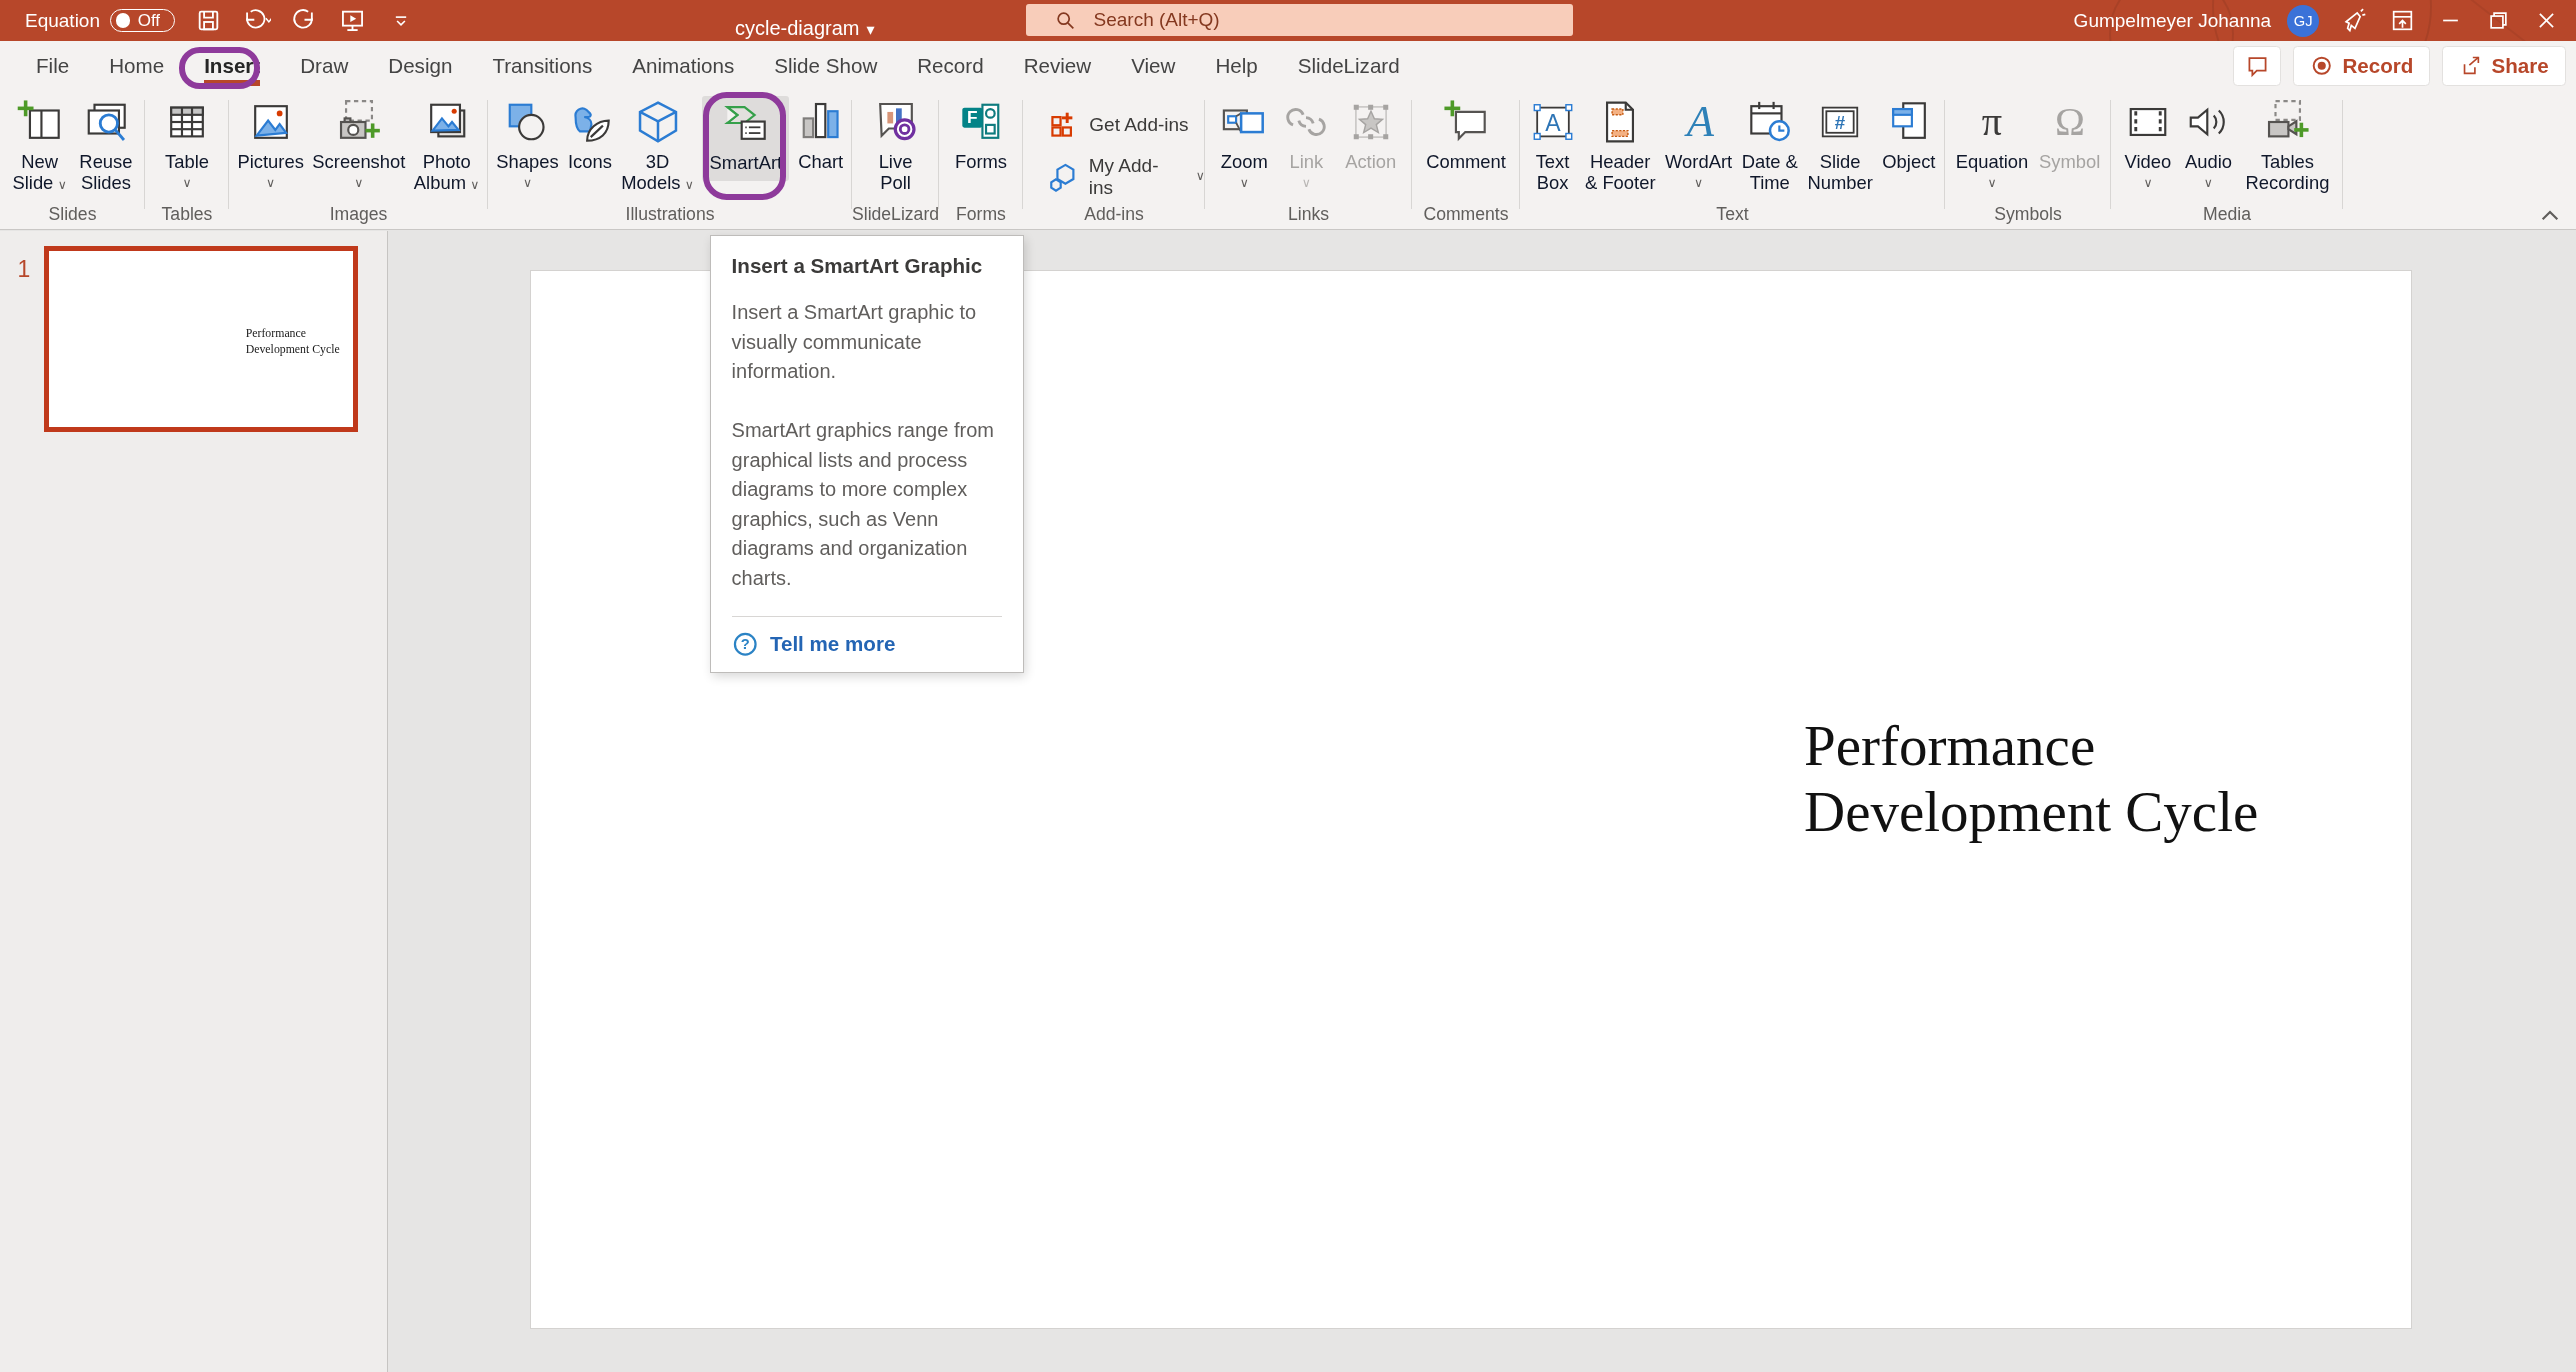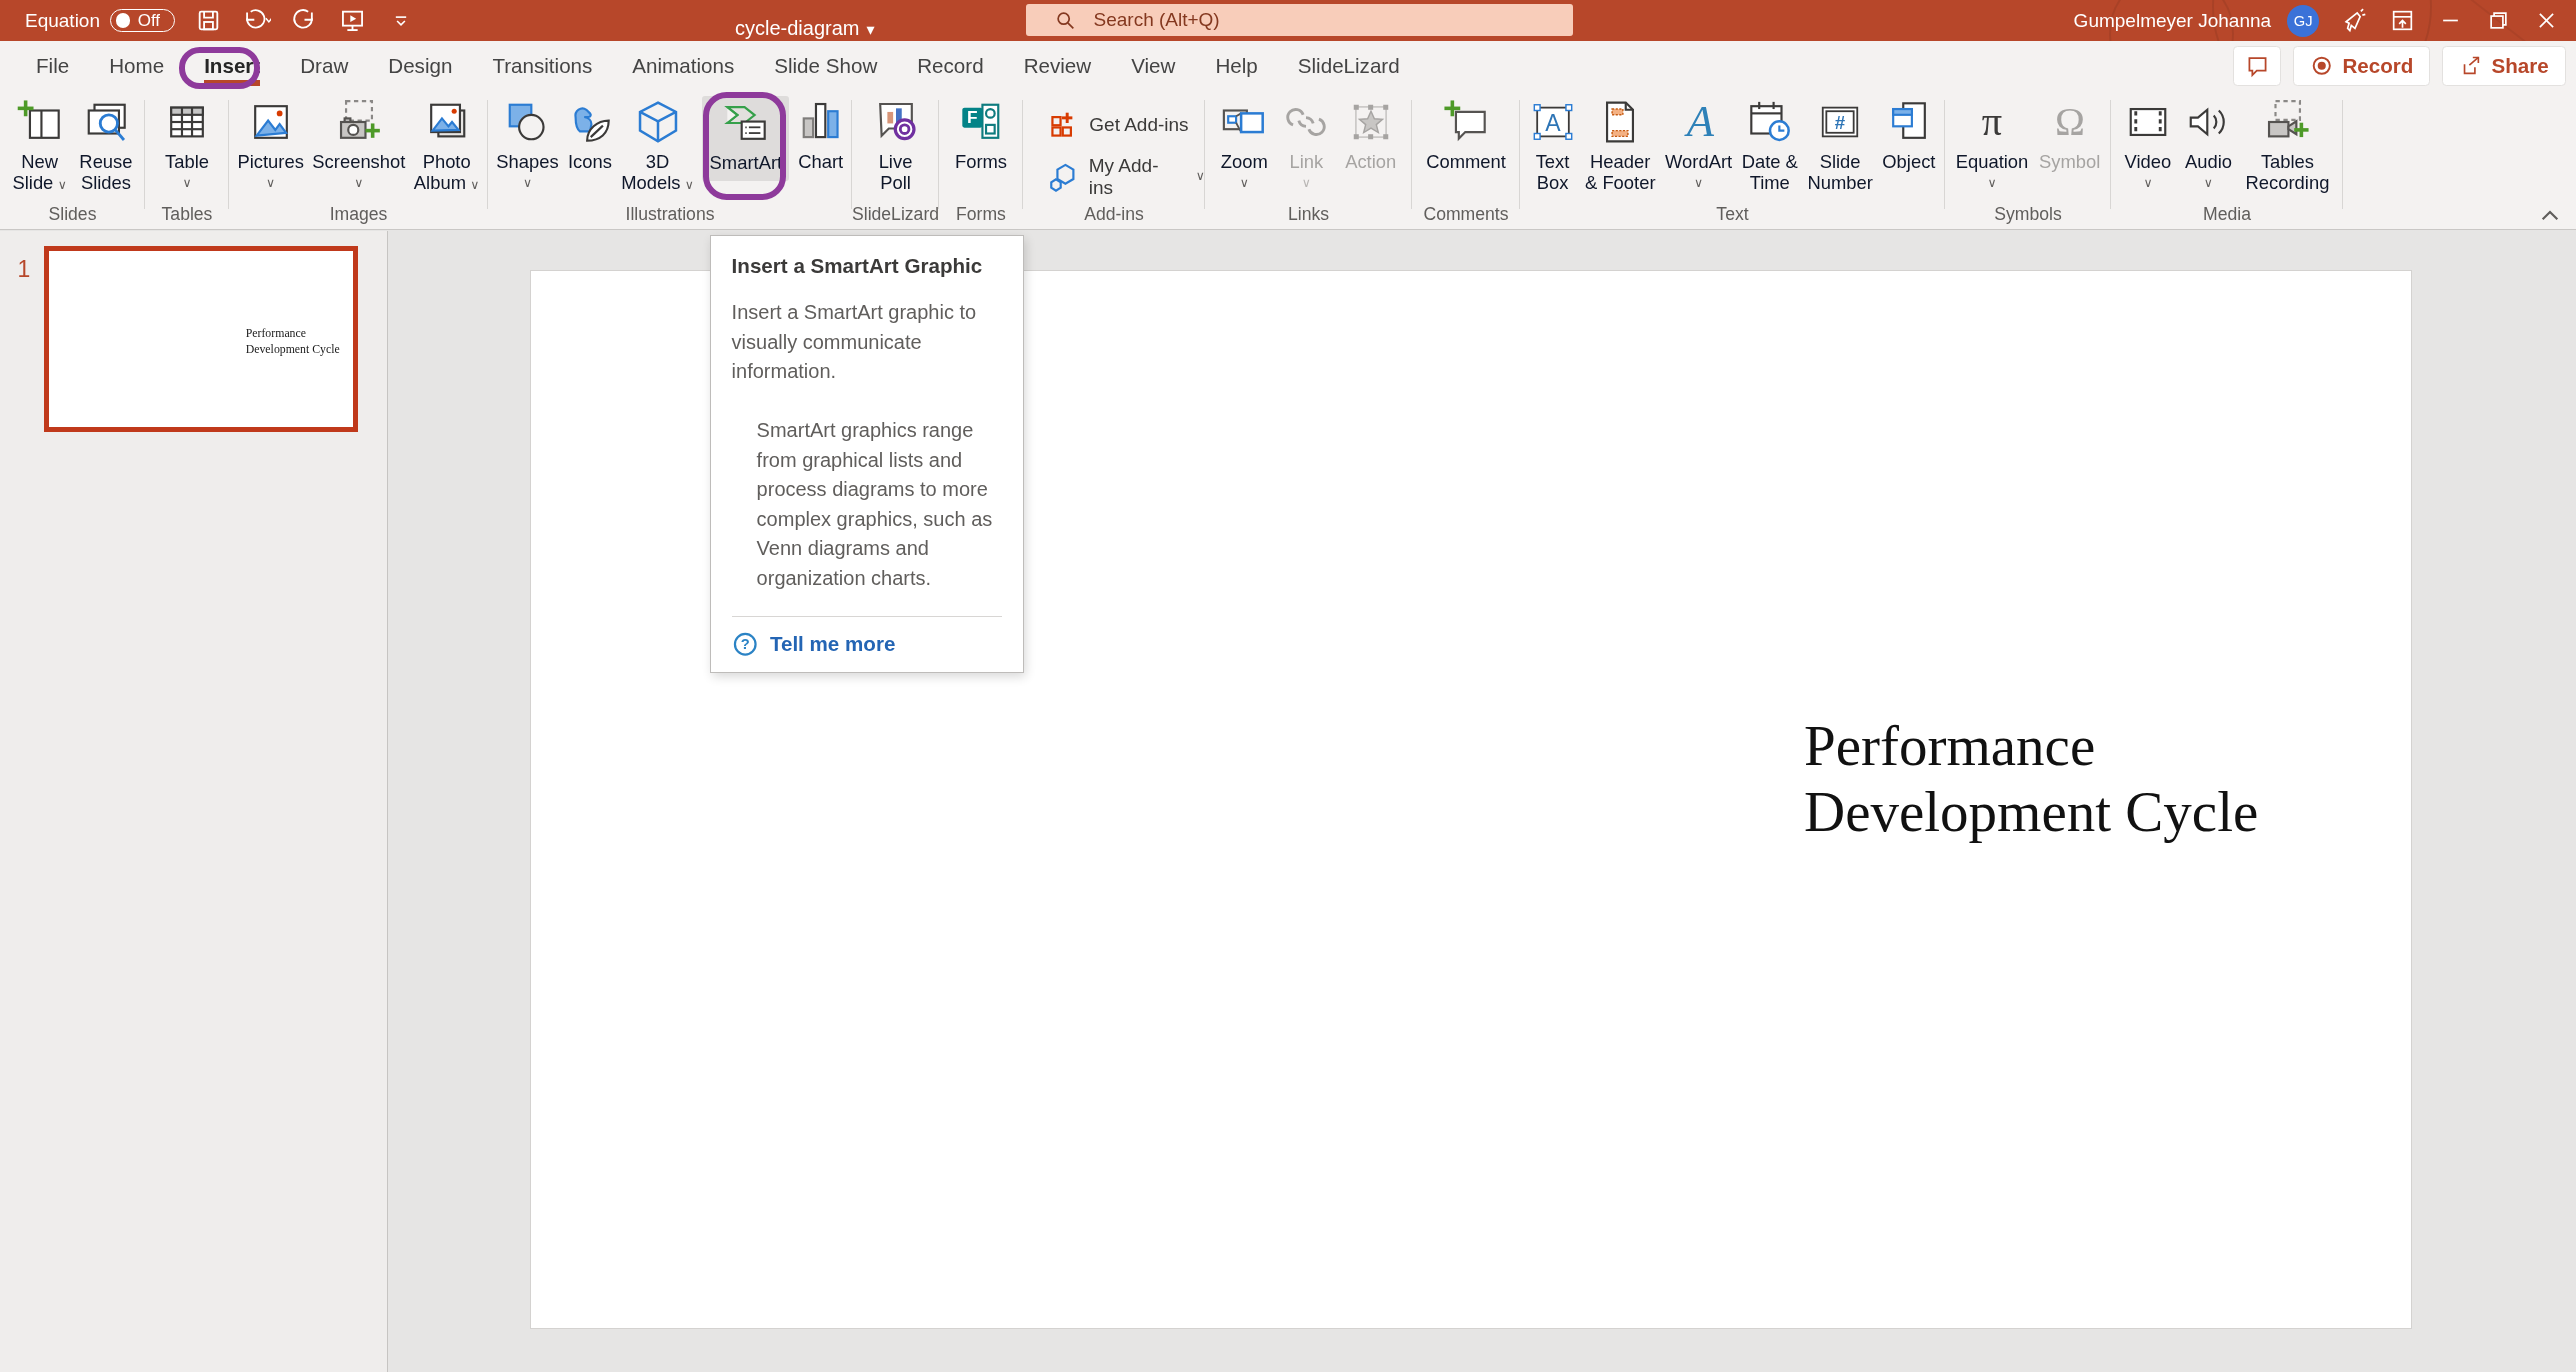--- a/index.html
+++ b/index.html
@@ -68,21 +68,21 @@
   .thumb-inner { position:absolute; inset:2.9px; background:#fff; }
   .thumb-title { position:absolute; left:65%; top:42%; width:37%; font-family:"Liberation Serif",serif; font-size:11.8px; line-height:1.35; color:#1a1a1a; }
   .main-area { position:absolute; left:389px; top:231px; width:2187px; height:1142px; background:#E6E5E4; }
   .slide { position:absolute; left:530px; top:270px; width:1882px; height:1059px; background:#fff; border:0.7px solid #D4D2D0; }
   .slide-title { position:absolute; left:1273px; top:442px; width:529px; font-family:"Liberation Serif",serif; font-size:57px; line-height:1.15; color:#111; cursor:text; }
 
   
   .tooltip { position:absolute; left:710px; top:235px; width:314px; background:#fff; border:0.7px solid #BEBCBA; box-shadow:2.2px 4.4px 10.3px rgba(0,0,0,.16); padding:17.6px 20.6px 14.7px; z-index:60; }
   .tt-title { font-size:20.6px; font-weight:bold; color:#3B3A39; margin-bottom:20.6px; }
   .tt-body { font-size:20px; color:#605E5C; line-height:1.48; }
-  .tt-body + .tt-body { margin-top:29px;margin-left:25px; }
+  .tt-body + .tt-body { margin-top:29px; }
   .tt-div { border-top:0.7px solid #D8D6D4; margin:22px 0 14.7px; }
   .tt-link { display:flex; align-items:center; gap:11.8px; color:#2465B4; font-size:20.6px; font-weight:bold; cursor:pointer; }
 
   svg { display:block; }
   text { font-family:"Liberation Sans",sans-serif; }
   .serif-t { font-family:"Liberation Serif",serif; }
 </style>
 </head>
 <body>
 

